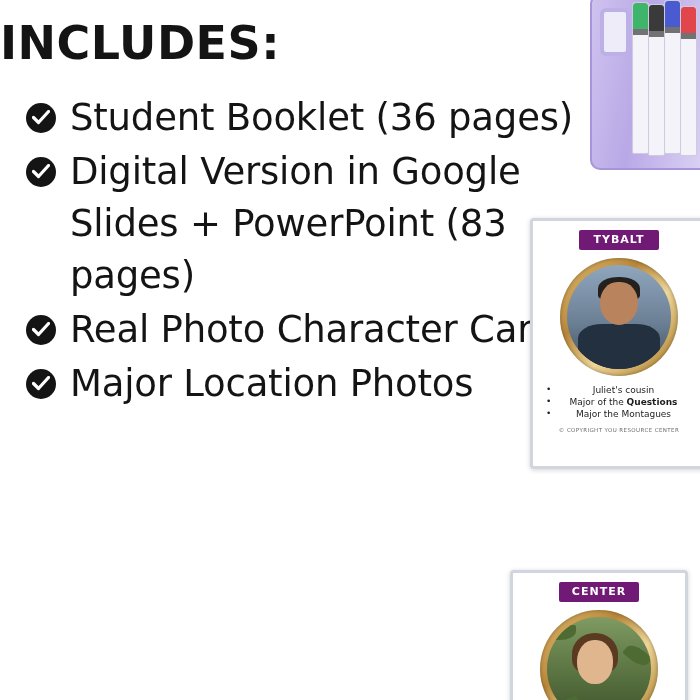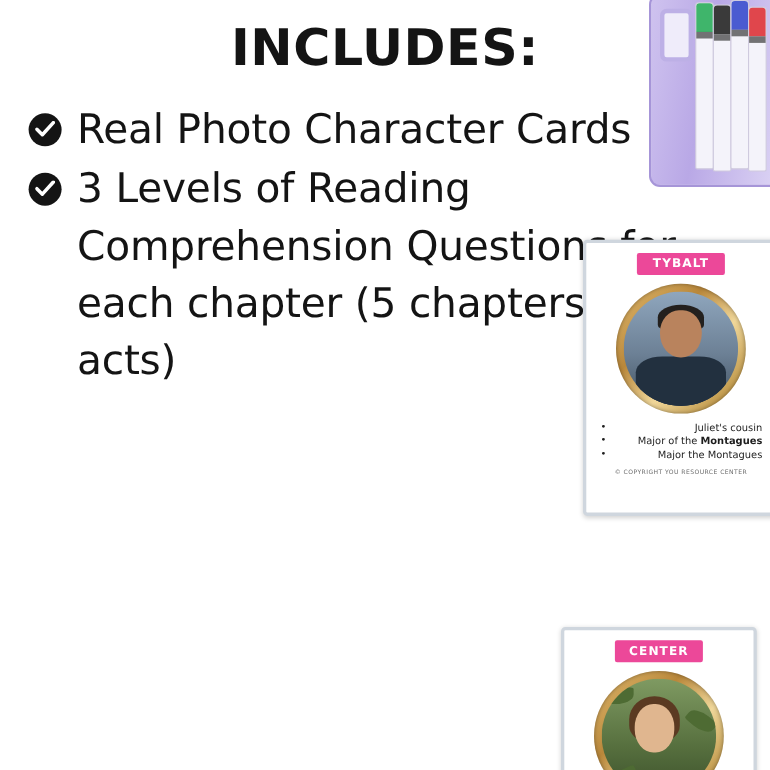--- a/index.html
+++ b/index.html
@@ -21,21 +21,20 @@
     height: 700px;
     overflow: hidden;
   }
 
   
   .heading {
     position: absolute;
     top: 16px;
     left: 0;
     width: 700px;
-    text-align: center;
     font-size: 46px;
     font-weight: bold;
     letter-spacing: 0.5px;
     color: #141414;
     font-family: "DejaVu Sans", sans-serif;
   }
 
   
   .list {
     position: absolute;
@@ -130,21 +129,21 @@
     position: absolute;
     background: #ffffff;
     border: 3px solid #cfd6de;
     border-radius: 4px;
     box-shadow: 0 1px 5px rgba(0,0,0,.18);
     overflow: hidden;
   }
   .card-title {
     margin: 9px auto 0;
     width: 80px;
-    background: #ec4899;
+    background: #701a75;
     color: #ffffff;
     font-size: 11px;
     font-weight: bold;
     letter-spacing: 1px;
     text-align: center;
     padding: 3px 0 4px;
     border-radius: 2px;
   }
   .portrait-wrap {
     margin: 8px auto 0;
@@ -168,21 +167,21 @@
     padding: 0;
     list-style: none;
     font-size: 9px;
     line-height: 12px;
     color: #1d1d1d;
     text-align: center;
   }
   .card-bullets li {
     position: relative;
     padding-left: 9px;
-    text-align: right;
+    text-align: center;
   }
   .card-bullets li:before {
     content: "•";
     position: absolute;
     left: 1px;
     top: -1px;
   }
   .card-bullets b { font-weight: bold; }
   .card-footer {
     margin-top: 7px;
@@ -280,40 +279,56 @@
 </style>
 </head>
 <body>
 
 <div class="page">
 
   <div class="heading">INCLUDES:</div>
 
   <div class="list">
 
-
+    <div class="item">
+      <span class="bullet">
+        <svg width="18" height="16" viewBox="0 0 18 16" aria-hidden="true">
+          <path d="M1.5 7.5 L6.5 12.5 L16.5 1.5" fill="none" stroke="#ffffff" stroke-width="3.2" stroke-linecap="round" stroke-linejoin="round"></path>
+        </svg>
+      </span>
+      <span class="item-text">Student Booklet (36 pages)</span>
+    </div>
+
+    <div class="item">
+      <span class="bullet">
+        <svg width="18" height="16" viewBox="0 0 18 16" aria-hidden="true">
+          <path d="M1.5 7.5 L6.5 12.5 L16.5 1.5" fill="none" stroke="#ffffff" stroke-width="3.2" stroke-linecap="round" stroke-linejoin="round"></path>
+        </svg>
+      </span>
+      <span class="item-text">Digital Version in Google Slides + PowerPoint (83 pages)</span>
+    </div>
 
     <div class="item">
       <span class="bullet">
         <svg width="18" height="16" viewBox="0 0 18 16" aria-hidden="true">
           <path d="M1.5 7.5 L6.5 12.5 L16.5 1.5" fill="none" stroke="#ffffff" stroke-width="3.2" stroke-linecap="round" stroke-linejoin="round"></path>
         </svg>
       </span>
       <span class="item-text">Real Photo Character Cards</span>
     </div>
 
-
     <div class="item">
       <span class="bullet">
         <svg width="18" height="16" viewBox="0 0 18 16" aria-hidden="true">
           <path d="M1.5 7.5 L6.5 12.5 L16.5 1.5" fill="none" stroke="#ffffff" stroke-width="3.2" stroke-linecap="round" stroke-linejoin="round"></path>
         </svg>
       </span>
-      <span class="item-text">3 Levels of Reading Comprehension Questions for each chapter (5 chapters / acts)</span>
-    </div>
+      <span class="item-text">Major Location Photos</span>
+    </div>
+
 
   </div>
 
   <div class="markers">
     <div class="case"></div>
     <div class="hook"></div>
     <div class="pen" style="left:48px; top:8px; height:150px;">
       <span class="tip" style="background:#3fb56b;"></span>
         <span class="band"></span>
     </div>
@@ -337,21 +352,21 @@
       <div class="portrait">
         <div class="art-tybalt">
           <span class="body"></span>
           <span class="hair"></span>
           <span class="face"></span>
         </div>
       </div>
     </div>
     <ul class="card-bullets">
       <li><span>Juliet's cousin</span></li>
-      <li><span>Major of the </span><b>Montagues</b></li>
+      <li><span>Major of the </span><b>Questions</b></li>
       <li><span>Major the Montagues</span></li>
     </ul>
     <div class="card-footer">© COPYRIGHT YOU RESOURCE CENTER</div>
   </div>
 
   <div class="card" id="card-juliet">
     <div class="card-title">CENTER</div>
     <div class="portrait-wrap">
       <div class="portrait">
         <div class="art-juliet">

